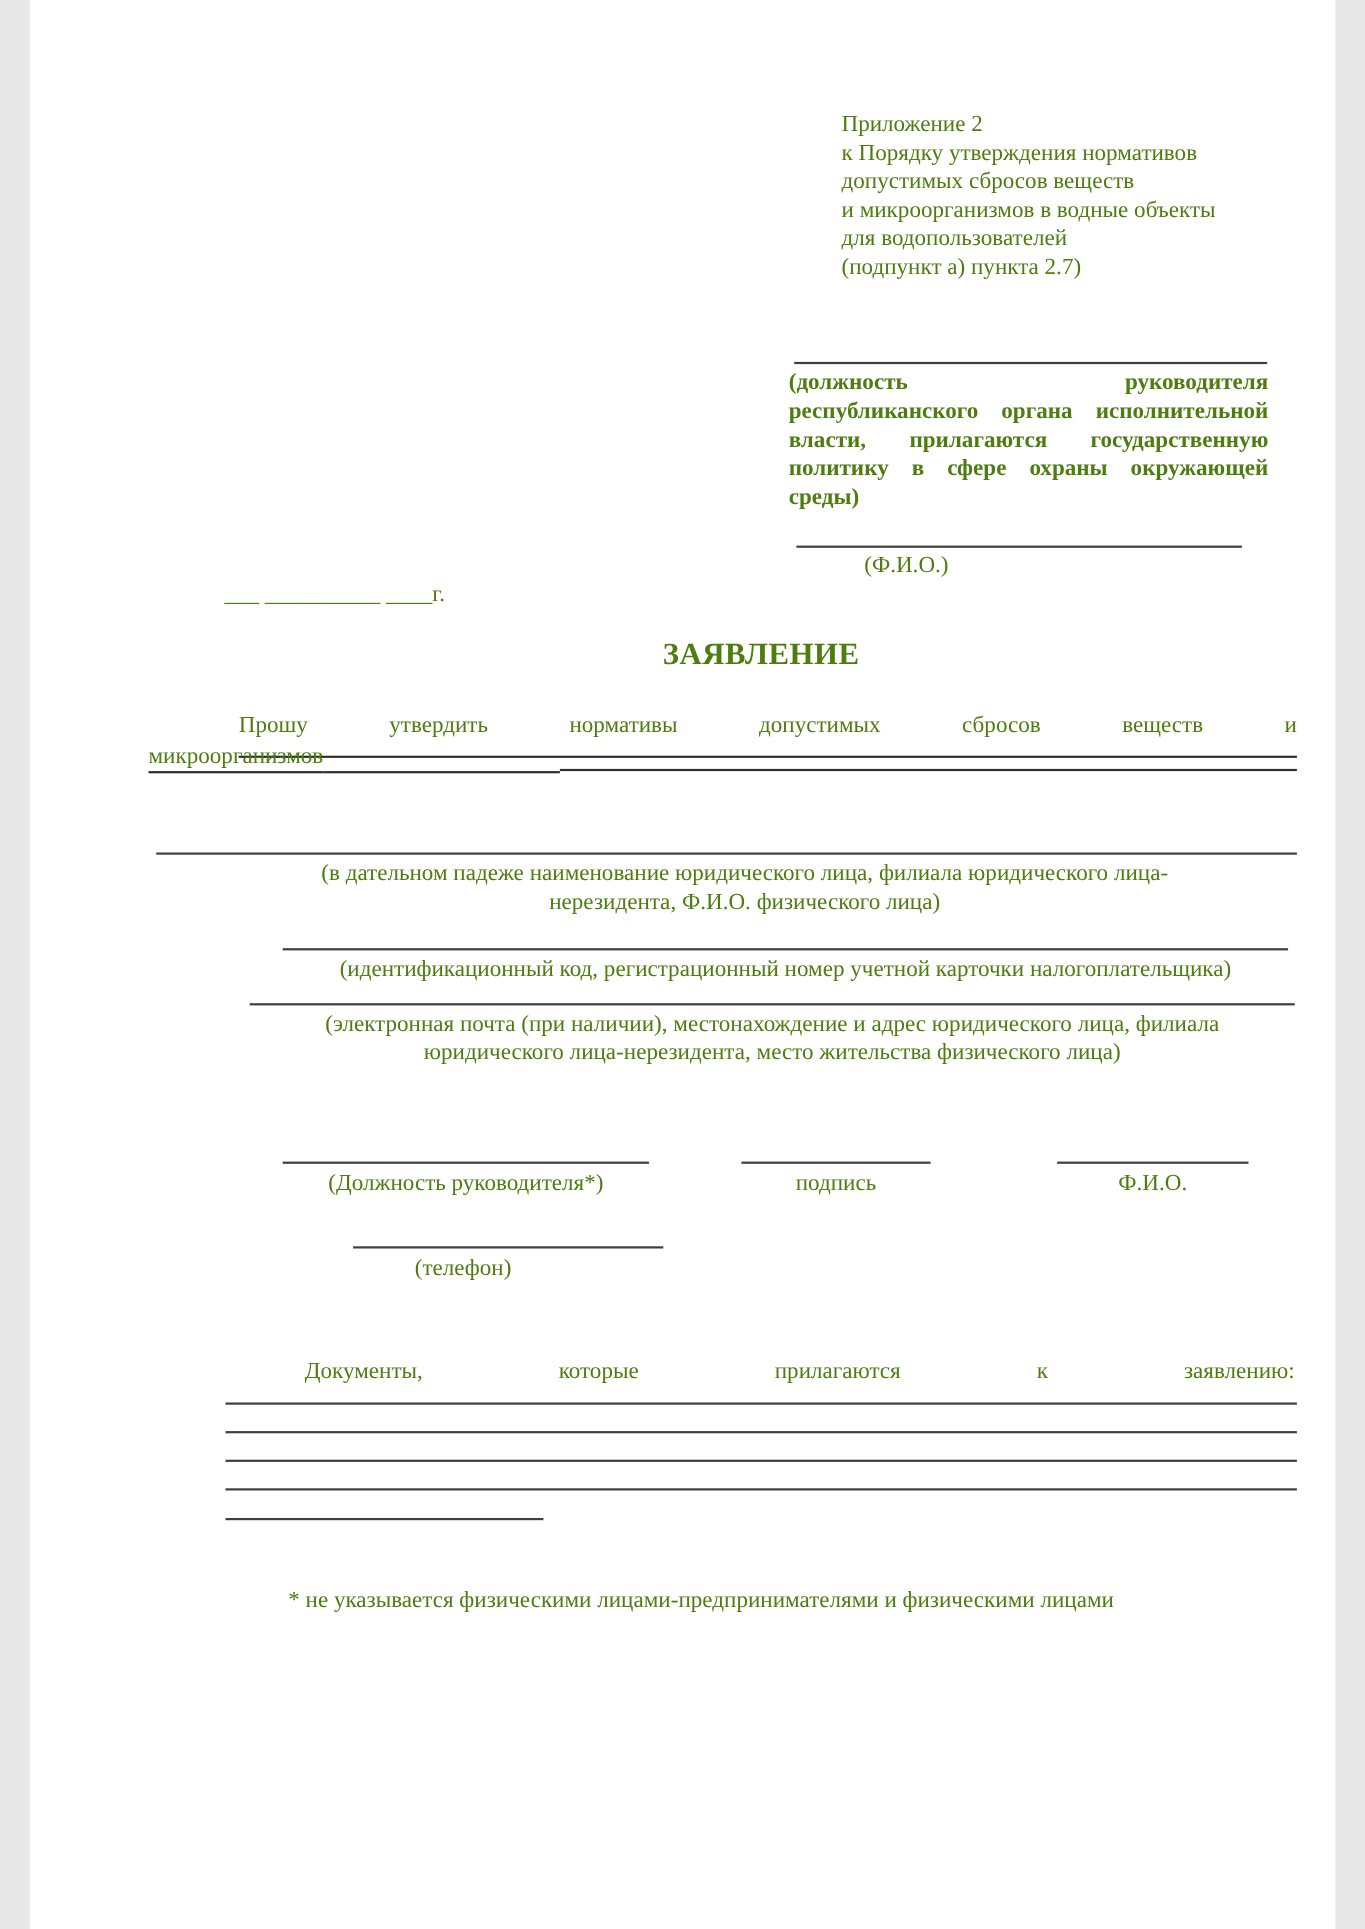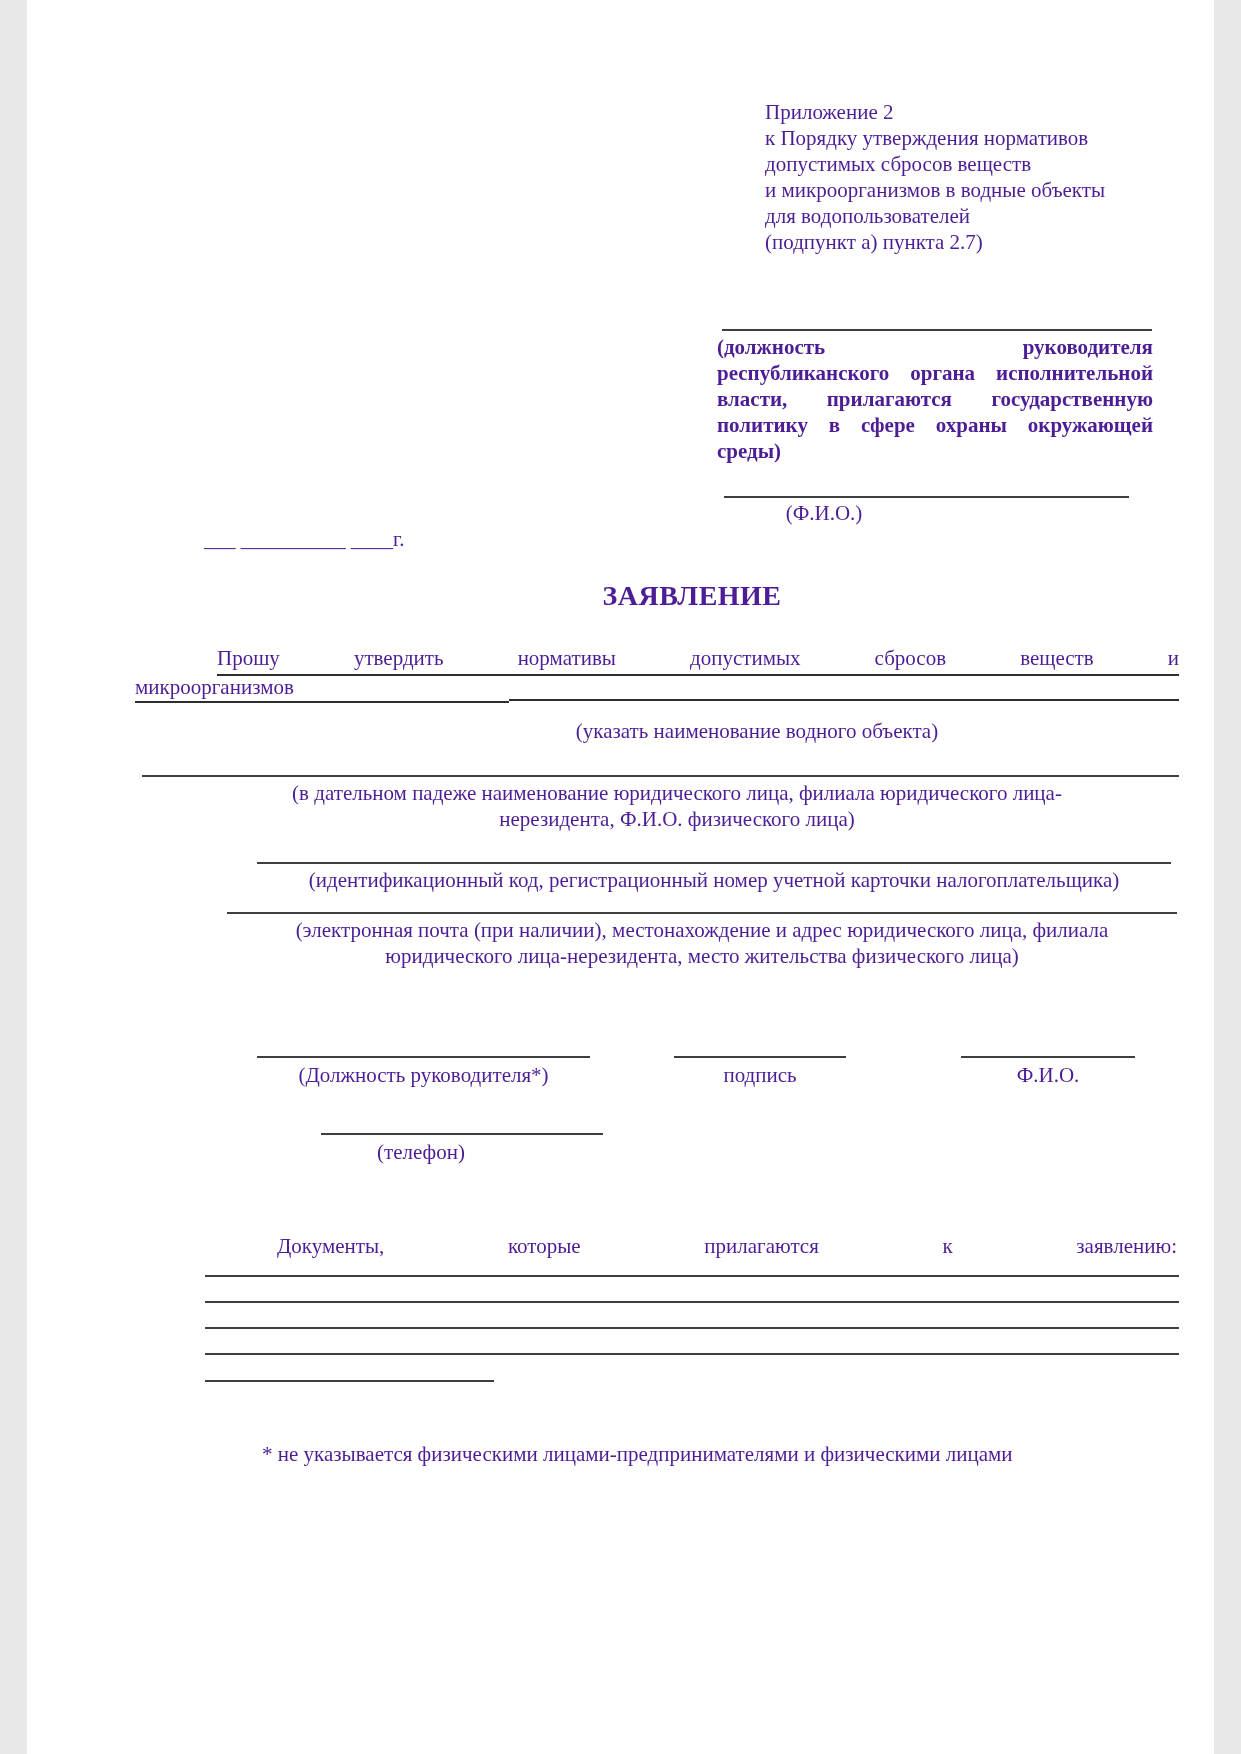--- a/index.html
+++ b/index.html
@@ -1,21 +1,21 @@
 <!DOCTYPE html>
 <html><head>
 <meta charset="utf-8">
 <style>
   html,body{margin:0;padding:0;background:#e8e8e8;}
   #page{
     position:relative;
     width:1187px;height:1754px;
     margin:0 auto;
     background:#ffffff;
-    color:#4c1d95;
+    color:#4d7c0f;
     font-family:"Liberation Serif","DejaVu Serif",serif;
     overflow:hidden;
   }
   .abs{position:absolute;}
   .t{font-size:21px;line-height:26px;}
   .jline{text-align:justify;text-align-last:justify;}
   .ctr{text-align:center;}
   .hr{border-top:2px solid #3f3f3f;height:0;}
   .ul2{border-bottom:2px solid #2e2e2e;}
   .title{font-size:28px;line-height:30px;font-weight:bold;letter-spacing:0.5px;}
@@ -50,27 +50,26 @@
 
   <div class="abs hr" style="left:697px;top:496px;width:405px;"></div>
   <div class="abs t ctr" style="left:697px;top:500px;width:200px;">(Ф.И.О.)</div>
 
   <div class="abs t nw" style="left:177px;top:526px;">___ __________ ____г.</div>
 
   <div class="abs ctr" style="left:108px;top:581px;width:1044px;padding-left:70px;box-sizing:border-box;">
     <span class="title">ЗАЯВЛЕНИЕ</span>
   </div>
 
-  <div class="abs t jline ul2" style="left:190px;top:645px;width:962px;padding-bottom:3px;">Прошу утвердить нормативы допустимых сбросов веществ и</div>
+  <div class="abs t jline ul2" style="left:190px;top:645px;width:962px;padding-bottom:16px;">Прошу утвердить нормативы допустимых сбросов веществ и</div>
   <div class="abs fillrow" style="left:108px;top:674px;width:1044px;">
     <span class="w">микроорганизмов</span>
     <span class="f1"></span>
     <span class="f2"></span>
   </div>
-  <div class="abs t ctr nw" style="left:400px;top:718px;width:660px;">(указать наименование водного объекта)</div>
 
   <div class="abs hr" style="left:115px;top:775px;width:1037px;"></div>
   <div class="abs ctr" style="left:148px;top:780px;width:1004px;">
     <div class="t nw">(в дательном падеже наименование юридического лица, филиала юридического лица-</div>
     <div class="t nw">нерезидента, Ф.И.О. физического лица)</div>
   </div>
 
   <div class="abs hr" style="left:230px;top:862px;width:914px;"></div>
   <div class="abs t ctr nw" style="left:230px;top:867px;width:914px;">(идентификационный код, регистрационный номер учетной карточки налогоплательщика)</div>
 

